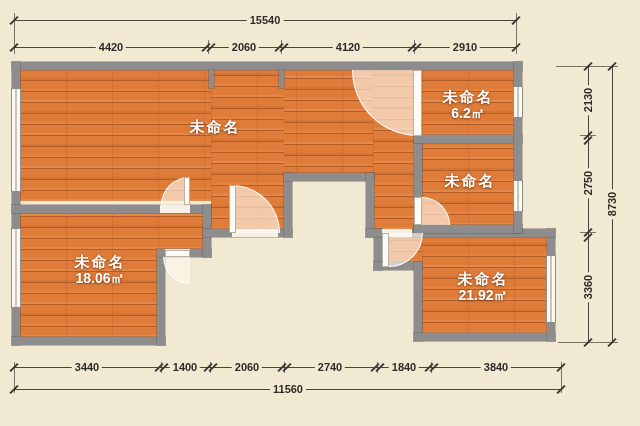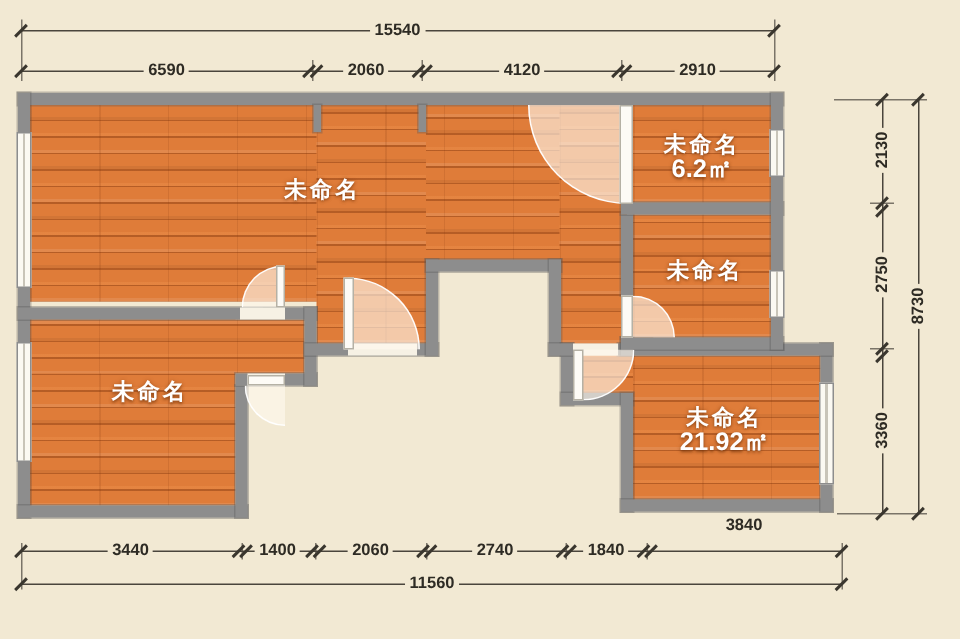--- a/index.html
+++ b/index.html
@@ -43,21 +43,21 @@
   .door-pie{position:absolute;z-index:3;background:rgba(255,249,239,.62);border:1.5px solid rgba(255,255,255,.95);box-sizing:border-box;}
   .pie-bl{border-bottom-left-radius:100% 100%;border-top:none;border-right:none;}
   .pie-tr{border-top-right-radius:100% 100%;border-bottom:none;border-left:none;}
   .pie-tl{border-top-left-radius:100% 100%;border-bottom:none;border-right:none;}
   .pie-br{border-bottom-right-radius:100% 100%;border-top:none;border-left:none;}
 
   
   .room-label{position:absolute;z-index:5;text-align:center;color:#fff;
     text-shadow:0 1px 2px rgba(110,50,10,.65), 0 0 3px rgba(110,50,10,.35);}
   .room-name{font-size:15px;font-weight:bold;letter-spacing:2px;line-height:17px;}
-  .room-area{font-size:17px;font-weight:bold;line-height:16px;}
+  .room-area{font-size:14px;font-weight:bold;line-height:16px;}
 
   
   .dline{position:absolute;z-index:1;background:#4a453c;}
   .dline.h{height:1px;}
   .dline.v{width:1px;}
   .ext{position:absolute;z-index:1;background:#7a7468;}
   .ext.v{width:1px;}
   .ext.h{height:1px;}
   .tick{position:absolute;z-index:2;width:2px;height:11px;background:#3a362e;transform:rotate(45deg);}
   .dim{position:absolute;z-index:3;font-size:11px;font-weight:bold;color:#2e2b24;
@@ -145,20 +145,21 @@
   </div>
   <div class="room-label" style="left:418px;top:88px;width:100px;">
     <div class="room-name">未命名</div>
     <div class="room-area">6.2㎡</div>
   </div>
   <div class="room-label" style="left:420px;top:172px;width:100px;">
     <div class="room-name">未命名</div>
   </div>
   <div class="room-label" style="left:40px;top:253px;width:120px;">
     <div class="room-name">未命名</div>
+    <div class="room-area">18.06㎡</div>
   </div>
   <div class="room-label" style="left:423px;top:270px;width:120px;">
     <div class="room-name">未命名</div>
     <div class="room-area">21.92㎡</div>
   </div>
 
   <div>
     <div class="ext v" style="left:14px;top:13px;height:41px;"></div>
     <div class="ext v" style="left:208px;top:40px;height:14px;"></div>
     <div class="ext v" style="left:281px;top:40px;height:14px;"></div>
@@ -172,21 +173,21 @@
 
     <div class="dline h" style="left:14px;top:47px;width:502px;"></div>
     <div class="tick" style="left:13px;top:42px;"></div>
     <div class="tick" style="left:205px;top:42px;"></div>
     <div class="tick" style="left:210px;top:42px;"></div>
     <div class="tick" style="left:278px;top:42px;"></div>
     <div class="tick" style="left:283px;top:42px;"></div>
     <div class="tick" style="left:411px;top:42px;"></div>
     <div class="tick" style="left:416px;top:42px;"></div>
     <div class="tick" style="left:515px;top:42px;"></div>
-    <span class="dim" style="left:111px;top:47px;">6590</span>
+    <span class="dim" style="left:111px;top:47px;">4420</span>
     <span class="dim" style="left:244px;top:47px;">2060</span>
     <span class="dim" style="left:348px;top:47px;">4120</span>
     <span class="dim" style="left:465px;top:47px;">2910</span>
   </div>
 
   <div>
     <div class="ext v" style="left:14px;top:362px;height:31px;"></div>
     <div class="ext v" style="left:161px;top:362px;height:11px;"></div>
     <div class="ext v" style="left:210px;top:362px;height:11px;"></div>
     <div class="ext v" style="left:284px;top:362px;height:11px;"></div>
@@ -205,21 +206,21 @@
     <div class="tick" style="left:374px;top:362px;"></div>
     <div class="tick" style="left:379px;top:362px;"></div>
     <div class="tick" style="left:428px;top:362px;"></div>
     <div class="tick" style="left:433px;top:362px;"></div>
     <div class="tick" style="left:560px;top:362px;"></div>
     <span class="dim" style="left:87px;top:367px;">3440</span>
     <span class="dim" style="left:185px;top:367px;">1400</span>
     <span class="dim" style="left:247px;top:367px;">2060</span>
     <span class="dim" style="left:330px;top:367px;">2740</span>
     <span class="dim" style="left:404px;top:367px;">1840</span>
-    <span class="dim" style="left:496px;top:350px;">3840</span>
+    <span class="dim" style="left:496px;top:367px;">3840</span>
 
     <div class="dline h" style="left:14px;top:389px;width:547px;"></div>
     <div class="tick" style="left:13px;top:384px;"></div>
     <div class="tick" style="left:560px;top:384px;"></div>
     <span class="dim" style="left:288px;top:389px;">11560</span>
   </div>
 
   <div>
     <div class="ext h" style="left:556px;top:66px;width:62px;"></div>
     <div class="ext h" style="left:580px;top:135px;width:16px;"></div>

